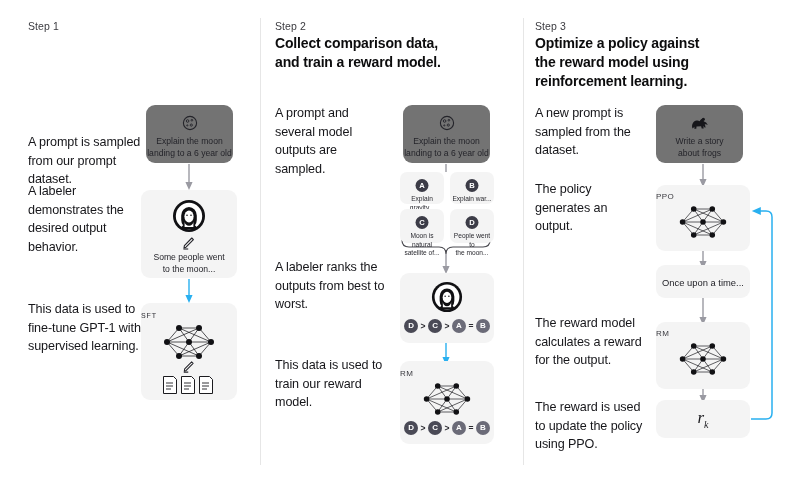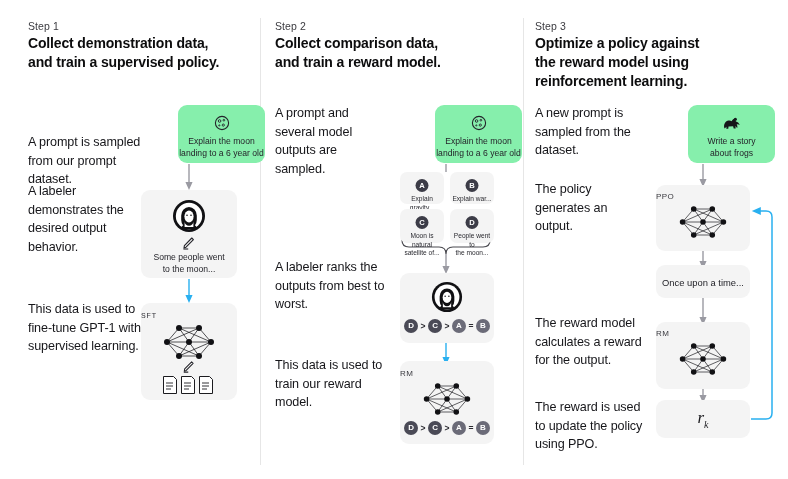--- a/index.html
+++ b/index.html
@@ -39,21 +39,21 @@
   }
 
   .body-text{
     position:absolute;left:28px;
     font-size:12.6px;line-height:18.5px;color:#16161a;
     width:115px;letter-spacing:-.1px;
   }
 
   
   .box{position:absolute;border-radius:9px;box-sizing:border-box;}
-  .box.blue{background:#86efac;margin-left:32px;}
+  .box.blue{background:#737373;}
   .box.grey{background:#f4f4f4;}
 
   .box-caption{
     position:absolute;left:0;right:0;text-align:center;
     font-size:8.6px;line-height:11.5px;color:#24242a;
   }
   .box-tag{
     position:absolute;left:0;right:0;text-align:left;
     font-size:8px;color:#3a3a40;letter-spacing:.4px;
   }
@@ -135,24 +135,20 @@
     <line x1="703" y1="164" x2="703" y2="183" stroke="#9a9aa2" stroke-width="1.4" marker-end="url(#ag)"></line>
     <line x1="703" y1="251" x2="703" y2="265" stroke="#9a9aa2" stroke-width="1.4" marker-end="url(#ag)"></line>
     <line x1="703" y1="298" x2="703" y2="321" stroke="#9a9aa2" stroke-width="1.4" marker-end="url(#ag)"></line>
     <line x1="703" y1="389" x2="703" y2="399" stroke="#9a9aa2" stroke-width="1.4" marker-end="url(#ag)"></line>
 
     <path d="M751,419 L766,419 q6,0 6,-6 L772,217 q0,-6 -6,-6 L756,211" fill="none" stroke="#29b0f0" stroke-width="1.5" marker-end="url(#ab)"></path>
   </svg>
 
   <div class="col c1">
     <div class="step-label">Step 1</div>
-    <div class="step-title">
-      <div>Collect demonstration data,</div>
-      <div>and train a supervised policy.</div>
-    </div>
 
     <div class="body-text" style="top:113px;margin-top:20px;">A prompt is sampled from our prompt dataset.</div>
     <div class="body-text" style="top:182px;width:122px;">A labeler demonstrates the desired output behavior.</div>
     <div class="body-text" style="top:300px;width:120px;">This data is used to fine-tune GPT-1 with supervised learning.</div>
 
     <div class="box blue" style="left:146px;top:105px;width:87px;height:58px;">
       <div style="position:absolute;left:50%;top:10px;transform:translateX(-50%);">
         <svg width="16" height="16" viewBox="0 0 16 16">
           <circle cx="8" cy="8" r="6.6" fill="none" stroke="#24242a" stroke-width="1.1"></circle>
           <circle cx="5.6" cy="6" r="1.3" fill="none" stroke="#24242a" stroke-width="0.9"></circle>

